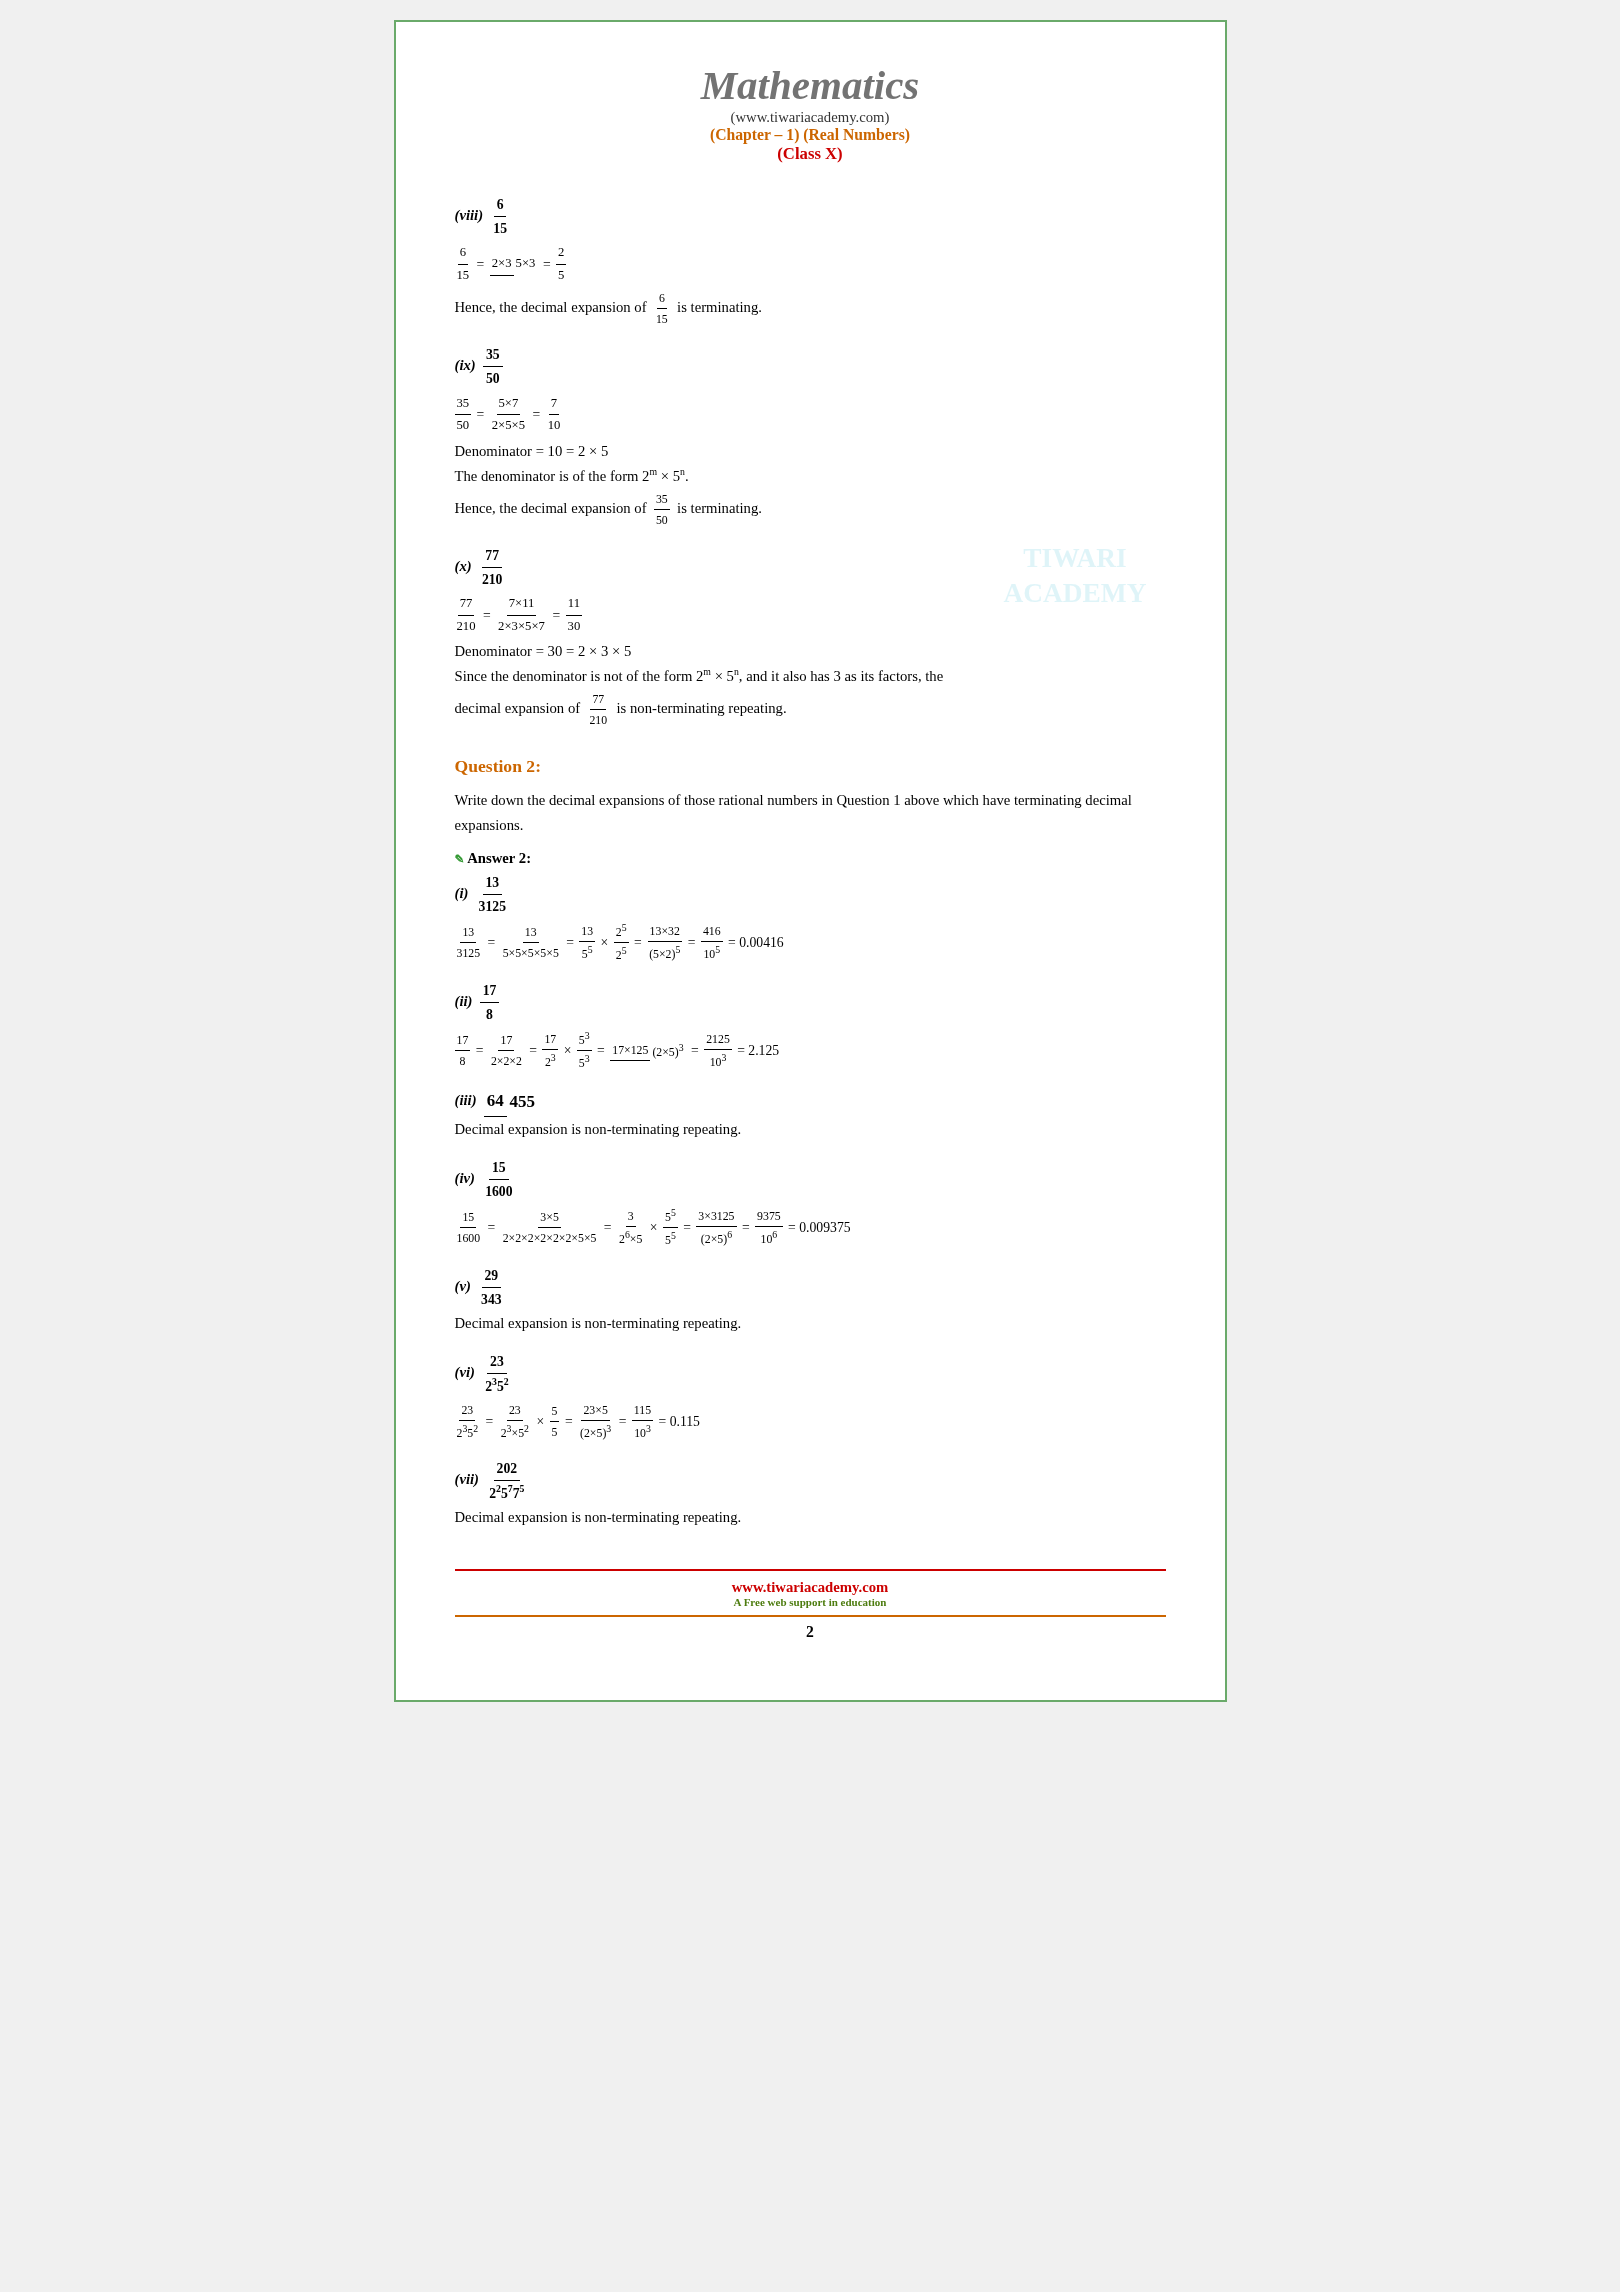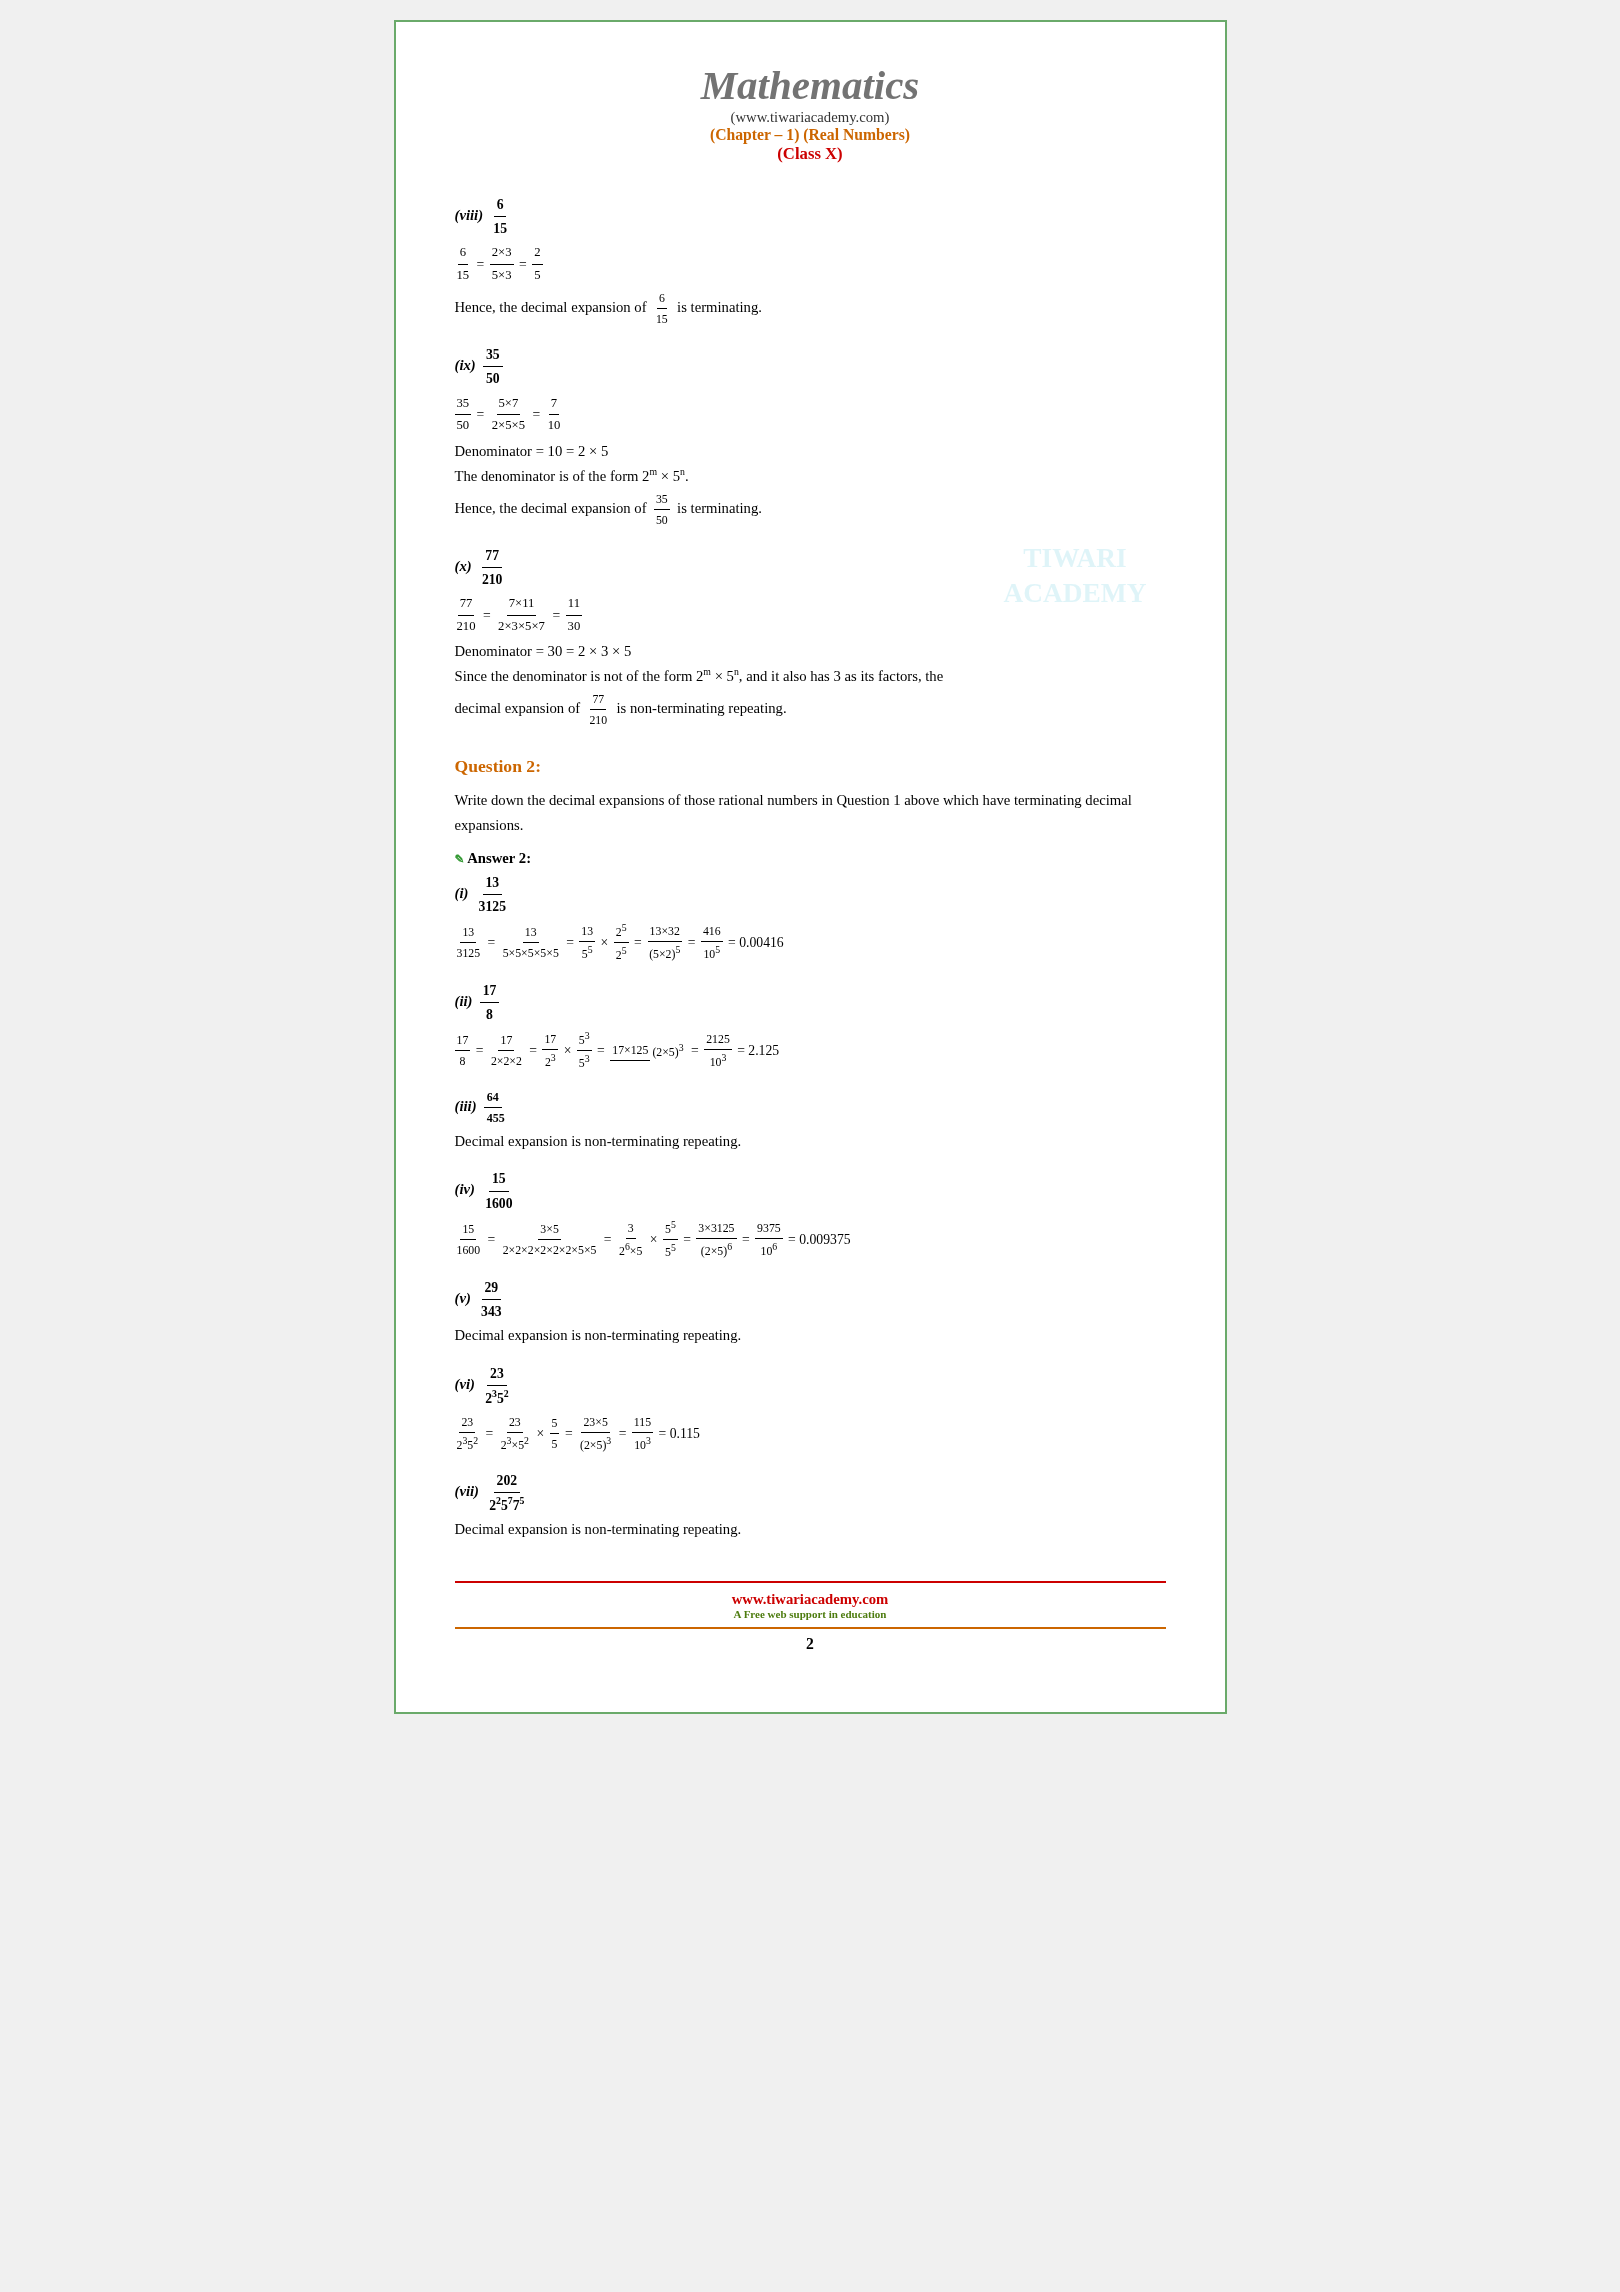--- a/index.html
+++ b/index.html
@@ -133,21 +133,21 @@
           <span style="border-bottom:1px solid #000;padding:0 2.9px;">6</span>
           <span style="padding:0 2.9px;">15</span>
         </span>
       </div>
       <div class="math-line">
         <span style="display:inline-flex;flex-direction:column;align-items:center;vertical-align:middle;font-size:12.7px;">
           <span style="border-bottom:1px solid #000;padding:0 2px;">6</span>
           <span style="padding:0 2px;">15</span>
         </span>
         <span>&nbsp;=&nbsp;</span>
-        <span style="display:inline-flex;flex-direction:column;align-items:center;vertical-align:middle;font-size:12.7px;justify-content:flex-end;">
+        <span style="display:inline-flex;flex-direction:row;align-items:center;vertical-align:middle;font-size:12.7px;justify-content:flex-end;">
           <span style="border-bottom:1px solid #000;padding:0 2px;">2×3</span>
           <span style="padding:0 2px;">5×3</span>
         </span>
         <span>&nbsp;=&nbsp;</span>
         <span style="display:inline-flex;flex-direction:column;align-items:center;vertical-align:middle;font-size:12.7px;">
           <span style="border-bottom:1px solid #000;padding:0 2px;">2</span>
           <span style="padding:0 2px;">5</span>
         </span>
       </div>
       <div>Hence, the decimal expansion of&nbsp;
@@ -317,21 +317,21 @@
             <span style="border-bottom:1px solid #000;padding:0 2px;">2125</span>
             <span style="padding:0 2px;">10<sup>3</sup></span>
           </span>
           <span>&nbsp;= 2.125</span>
         </div>
       </div>
 
       <div class="part">
         <div style="font-weight:bold; font-style:italic; font-size:14.7px;">
           (iii)&nbsp;
-          <span style="display:inline-flex;flex-direction:column;align-items:flex-start;vertical-align:middle;font-size:12px;font-style:normal;font-weight:bold;">
+          <span style="display:inline-flex;flex-direction:row;align-items:flex-end;vertical-align:middle;font-size:17px;font-style:normal;font-weight:bold;">
             <span style="border-bottom:1px solid #000;padding:0 2.9px;">64</span>
             <span style="padding:0 2.9px;">455</span>
           </span>
         </div>
         <div>Decimal expansion is non-terminating repeating.</div>
       </div>
 
       <div class="part">
         <div style="font-weight:bold; font-style:italic; font-size:14.7px;">
           (iv)&nbsp;

